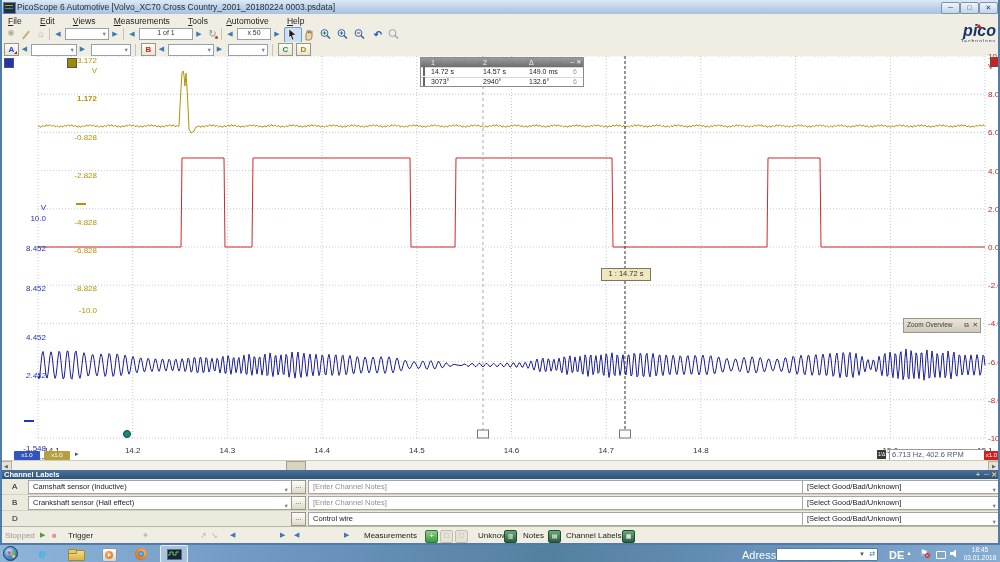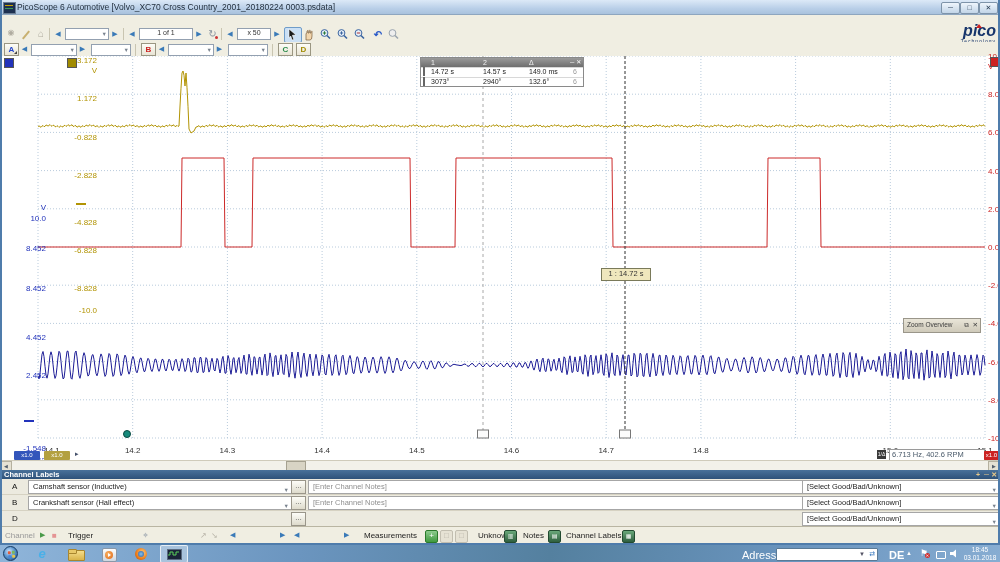--- a/index.html
+++ b/index.html
@@ -102,20 +102,29 @@
     <div class="appicon">
       <i style="top:2px;background:#c8a000;"></i>
         <i style="top:5px;background:#3a9a5a;"></i>
     </div>
     <div class="ttext">PicoScope 6 Automotive   [Volvo_XC70 Cross Country_2001_20180224 0003.psdata]</div>
     <div class="winbtn" style="right:40px;">─</div>
     <div class="winbtn" style="right:21px;">□</div>
     <div class="winbtn" style="right:2px;">✕</div>
   </div>
 
+  <div class="menubar">
+    <span class="mitem">File</span>
+    <span class="mitem">Edit</span>
+    <span class="mitem">Views</span>
+    <span class="mitem">Measurements</span>
+    <span class="mitem">Tools</span>
+    <span class="mitem">Automotive</span>
+    <span class="mitem">Help</span>
+  </div>
 
   <div class="tb tb1">
     <div class="tbtn" style="left:4px;width:14px;color:#b0aca0;">◉</div>
     <div class="tbtn" style="left:20px;width:12px;">
       <div style="position:absolute;left:5px;top:2px;width:2px;height:10px;background:#c8b070;transform:rotate(40deg);"></div>
     </div>
     <div class="tbtn" style="left:34px;width:14px;color:#b0aca0;font-size:10px;">⌂</div>
     <div class="sep" style="left:49px;"></div>
     <div class="tbtn navarr" style="left:53px;width:10px;">◀</div>
     <div class="combo" style="left:65px;width:42px;">
@@ -233,33 +242,33 @@
         <path d="M38.0,319.9L39.0,322.9L40.0,317.6L41.0,307.4L42.0,298.3L43.0,295.5L44.0,300.5L45.0,310.3L46.0,319.1L47.0,322.2L48.0,317.9L49.0,308.6L50.0,299.6L51.0,295.8L52.0,299.3L53.0,308.2L54.0,317.6L55.0,322.4L56.0,319.8L57.0,311.2L58.0,301.2L59.0,295.3L60.0,296.9L61.0,305.3L62.0,315.9L63.0,322.8L64.0,322.1L65.0,314.1L66.0,303.1L67.0,295.3L68.0,295.1L69.0,302.7L70.0,313.8L71.0,322.2L72.0,323.2L73.0,316.3L74.0,305.5L75.0,296.8L76.0,295.0L77.0,300.9L78.0,311.0L79.0,319.7L80.0,322.3L81.0,317.8L82.0,308.8L83.0,300.3L84.0,296.7L85.0,299.6L86.0,307.3L87.0,315.5L88.0,320.1L89.0,318.9L90.0,312.7L91.0,304.9L92.0,299.3L93.0,298.6L94.0,303.3L95.0,310.9L96.0,317.5L97.0,319.8L98.0,316.4L99.0,309.0L100.0,301.5L101.0,297.9L102.0,300.3L103.0,307.5L104.0,315.8L105.0,320.4L106.0,318.7L107.0,311.4L108.0,302.7L109.0,297.5L110.0,298.9L111.0,306.2L112.0,315.1L113.0,320.4L114.0,319.0L115.0,311.8L116.0,303.0L117.0,297.9L118.0,299.5L119.0,306.6L120.0,315.0L121.0,319.6L122.0,317.7L123.0,310.8L124.0,303.0L125.0,299.1L126.0,301.2L127.0,307.9L128.0,315.0L129.0,318.2L130.0,315.7L131.0,309.3L132.0,303.0L133.0,300.5L134.0,303.3L135.0,309.5L136.0,315.1L137.0,316.8L138.0,313.5L139.0,307.6L140.0,302.7L141.0,301.9L142.0,305.7L143.0,311.4L144.0,315.5L145.0,315.3L146.0,310.9L147.0,305.4L148.0,302.3L149.0,303.8L150.0,308.8L151.0,313.8L152.0,315.5L153.0,312.6L154.0,307.2L155.0,303.1L156.0,303.3L157.0,307.6L158.0,312.9L159.0,315.3L160.0,312.9L161.0,307.6L162.0,303.4L163.0,303.5L164.0,307.9L165.0,313.1L166.0,315.0L167.0,312.1L168.0,306.7L169.0,303.2L170.0,304.5L171.0,309.5L172.0,314.1L173.0,314.4L174.0,310.0L175.0,304.7L176.0,303.2L177.0,306.8L178.0,312.5L179.0,315.1L180.0,312.2L181.0,306.2L182.0,302.7L183.0,304.9L184.0,311.1L185.0,315.5L186.0,313.9L187.0,307.4L188.0,302.2L189.0,303.3L190.0,310.1L191.0,316.1L192.0,315.4L193.0,308.4L194.0,301.7L195.0,302.0L196.0,309.2L197.0,316.5L198.0,316.4L199.0,309.0L200.0,301.5L201.0,301.6L202.0,309.2L203.0,316.5L204.0,316.0L205.0,308.3L206.0,301.6L207.0,303.0L208.0,310.7L209.0,316.1L210.0,313.5L211.0,305.9L212.0,302.3L213.0,306.7L214.0,313.8L215.0,315.0L216.0,308.7L217.0,302.4L218.0,304.1L219.0,312.1L220.0,317.0L221.0,312.3L222.0,303.1L223.0,300.4L224.0,307.9L225.0,317.2L226.0,317.1L227.0,307.4L228.0,299.5L229.0,302.8L230.0,313.2L231.0,318.3L232.0,312.0L233.0,302.5L234.0,301.6L235.0,310.0L236.0,316.7L237.0,313.0L238.0,303.9L239.0,301.5L240.0,309.4L241.0,317.4L242.0,314.5L243.0,303.9L244.0,299.1L245.0,306.8L246.0,317.9L247.0,318.2L248.0,307.1L249.0,298.2L250.0,302.6L251.0,314.7L252.0,319.3L253.0,311.0L254.0,300.7L255.0,301.5L256.0,311.9L257.0,318.1L258.0,311.9L259.0,301.7L260.0,301.1L261.0,311.3L262.0,319.1L263.0,313.9L264.0,301.9L265.0,298.1L266.0,307.9L267.0,319.6L268.0,318.6L269.0,306.0L270.0,296.9L271.0,302.2L272.0,315.4L273.0,320.6L274.0,312.0L275.0,300.2L276.0,299.5L277.0,310.1L278.0,319.0L279.0,315.4L280.0,304.0L281.0,298.8L282.0,306.2L283.0,317.2L284.0,318.6L285.0,308.4L286.0,298.4L287.0,300.4L288.0,312.5L289.0,321.2L290.0,316.5L291.0,303.3L292.0,296.0L293.0,302.6L294.0,316.1L295.0,322.2L296.0,314.5L297.0,301.1L298.0,296.0L299.0,304.2L300.0,317.1L301.0,321.5L302.0,313.3L303.0,301.0L304.0,297.1L305.0,305.0L306.0,316.6L307.0,320.4L308.0,312.9L309.0,301.9L310.0,298.0L311.0,304.8L312.0,315.5L313.0,319.8L314.0,313.8L315.0,303.4L316.0,298.3L317.0,303.2L318.0,313.4L319.0,319.6L320.0,316.1L321.0,306.3L322.0,298.9L323.0,300.4L324.0,309.3L325.0,318.0L326.0,319.0L327.0,311.5L328.0,301.9L329.0,298.3L330.0,303.4L331.0,313.1L332.0,319.4L333.0,317.4L334.0,308.7L335.0,300.3L336.0,298.8L337.0,305.1L338.0,314.4L339.0,319.4L340.0,316.6L341.0,308.2L342.0,300.5L343.0,299.2L344.0,305.0L345.0,313.6L346.0,318.7L347.0,316.9L348.0,309.6L349.0,302.1L350.0,299.5L351.0,303.4L352.0,311.0L353.0,317.0L354.0,317.6L355.0,312.5L356.0,305.3L357.0,300.7L358.0,301.5L359.0,307.0L360.0,313.7L361.0,317.2L362.0,315.6L363.0,310.0L364.0,303.9L365.0,301.0L366.0,303.0L367.0,308.5L368.0,314.3L369.0,316.9L370.0,314.8L371.0,309.3L372.0,303.6L373.0,301.1L374.0,303.2L375.0,308.7L376.0,314.5L377.0,317.1L378.0,315.0L379.0,309.3L380.0,303.4L381.0,300.7L382.0,302.9L383.0,308.7L384.0,314.7L385.0,317.4L386.0,315.1L387.0,309.2L388.0,303.3L389.0,300.8L390.0,303.1L391.0,308.8L392.0,314.5L393.0,316.8L394.0,314.5L395.0,309.2L396.0,304.1L397.0,302.0L398.0,304.0L399.0,308.6L400.0,313.1L401.0,314.9L402.0,313.4L403.0,309.7L404.0,306.0L405.0,304.3L406.0,305.1L407.0,307.7L408.0,310.7L409.0,312.4L410.0,312.5L411.0,310.9L412.0,308.7L413.0,306.7L414.0,305.8L415.0,306.3L416.0,308.1L417.0,310.4L418.0,312.1L419.0,312.4L420.0,310.9L421.0,308.3L422.0,305.8L423.0,305.0L424.0,306.5L425.0,309.4L426.0,312.3L427.0,313.3L428.0,311.7L429.0,308.6L430.0,305.7L431.0,304.7L432.0,306.4L433.0,309.6L434.0,312.3L435.0,312.9L436.0,311.2L437.0,308.2L438.0,305.9L439.0,305.6L440.0,307.4L441.0,310.0L442.0,311.7L443.0,311.6L444.0,310.0L445.0,308.0L446.0,306.9L447.0,307.2L448.0,308.5L449.0,309.8L450.0,310.4L451.0,310.1L452.0,309.3L453.0,308.5L454.0,308.3L455.0,308.5L456.0,308.8L457.0,309.0L458.0,309.1L459.0,309.3L460.0,309.5L461.0,309.5L462.0,309.3L463.0,308.7L464.0,308.1L465.0,308.1L466.0,308.6L467.0,309.6L468.0,310.3L469.0,310.1L470.0,309.2L471.0,308.0L472.0,307.4L473.0,307.9L474.0,309.2L475.0,310.4L476.0,310.7L477.0,309.7L478.0,308.3L479.0,307.3L480.0,307.5L481.0,308.8L482.0,310.2L483.0,310.8L484.0,310.1L485.0,308.6L486.0,307.5L487.0,307.4L488.0,308.5L489.0,309.9L490.0,310.6L491.0,310.1L492.0,308.9L493.0,307.7L494.0,307.5L495.0,308.5L496.0,309.8L497.0,310.6L498.0,310.1L499.0,308.7L500.0,307.5L501.0,307.5L502.0,308.7L503.0,310.3L504.0,310.8L505.0,309.8L506.0,308.0L507.0,307.0L508.0,307.7L509.0,309.7L510.0,311.1L511.0,310.6L512.0,308.6L513.0,306.9L514.0,307.1L515.0,309.1L516.0,311.0L517.0,311.0L518.0,308.9L519.0,306.9L520.0,307.0L521.0,309.2L522.0,311.2L523.0,310.9L524.0,308.4L525.0,306.4L526.0,307.2L527.0,310.2L528.0,312.3L529.0,310.8L530.0,307.1L531.0,304.9L532.0,307.1L533.0,311.8L534.0,314.1L535.0,311.1L536.0,305.4L537.0,303.0L538.0,306.9L539.0,313.4L540.0,315.7L541.0,310.9L542.0,303.9L543.0,302.1L544.0,307.6L545.0,314.7L546.0,315.6L547.0,309.3L548.0,302.9L549.0,303.5L550.0,310.3L551.0,315.2L552.0,312.5L553.0,305.8L554.0,303.3L555.0,308.2L556.0,314.3L557.0,313.6L558.0,306.7L559.0,302.1L560.0,306.2L561.0,314.5L562.0,316.6L563.0,309.2L564.0,300.8L565.0,302.0L566.0,311.8L567.0,318.6L568.0,313.9L569.0,303.4L570.0,299.8L571.0,307.4L572.0,316.5L573.0,315.8L574.0,306.5L575.0,300.9L576.0,306.2L577.0,315.2L578.0,315.7L579.0,306.8L580.0,300.3L581.0,305.3L582.0,315.9L583.0,318.2L584.0,308.6L585.0,298.8L586.0,301.4L587.0,313.7L588.0,320.4L589.0,313.1L590.0,301.0L591.0,299.0L592.0,309.4L593.0,318.7L594.0,315.5L595.0,304.2L596.0,299.6L597.0,307.4L598.0,317.3L599.0,316.2L600.0,305.4L601.0,298.8L602.0,305.3L603.0,317.1L604.0,319.4L605.0,308.8L606.0,297.8L607.0,300.0L608.0,313.0L609.0,321.5L610.0,315.5L611.0,302.1L612.0,296.8L613.0,305.6L614.0,317.9L615.0,319.6L616.0,309.2L617.0,299.0L618.0,300.8L619.0,312.0L620.0,319.4L621.0,314.5L622.0,303.3L623.0,298.7L624.0,306.1L625.0,317.0L626.0,319.0L627.0,309.8L628.0,299.3L629.0,299.1L630.0,309.8L631.0,320.0L632.0,318.9L633.0,307.4L634.0,297.3L635.0,299.0L636.0,310.8L637.0,320.9L638.0,319.4L639.0,307.7L640.0,297.3L641.0,298.1L642.0,309.3L643.0,320.0L644.0,320.4L645.0,310.2L646.0,299.1L647.0,297.3L648.0,306.1L649.0,317.3L650.0,320.9L651.0,313.8L652.0,302.7L653.0,297.4L654.0,302.3L655.0,312.9L656.0,319.9L657.0,317.5L658.0,308.0L659.0,299.5L660.0,299.1L661.0,306.9L662.0,316.2L663.0,319.5L664.0,314.3L665.0,305.0L666.0,299.0L667.0,301.0L668.0,309.2L669.0,317.1L670.0,318.7L671.0,312.9L672.0,304.2L673.0,299.3L674.0,301.6L675.0,309.3L676.0,316.8L677.0,318.5L678.0,313.4L679.0,305.2L680.0,299.8L681.0,300.8L682.0,307.6L683.0,315.3L684.0,318.6L685.0,315.4L686.0,307.8L687.0,301.0L688.0,299.6L689.0,304.5L690.0,312.4L691.0,318.0L692.0,317.8L693.0,311.8L694.0,303.9L695.0,299.4L696.0,301.0L697.0,307.8L698.0,315.4L699.0,318.9L700.0,316.2L701.0,308.9L702.0,301.6L703.0,299.1L704.0,302.7L705.0,310.2L706.0,317.0L707.0,318.7L708.0,314.5L709.0,307.0L710.0,300.8L711.0,299.7L712.0,304.2L713.0,311.4L714.0,317.0L715.0,317.7L716.0,313.2L717.0,306.6L718.0,301.6L719.0,301.1L720.0,305.0L721.0,311.0L722.0,315.5L723.0,316.2L724.0,313.0L725.0,307.9L726.0,303.6L727.0,302.4L728.0,304.6L729.0,308.9L730.0,313.1L731.0,315.1L732.0,314.0L733.0,310.5L734.0,306.2L735.0,303.3L736.0,303.2L737.0,306.1L738.0,310.6L739.0,314.5L740.0,315.7L741.0,313.3L742.0,308.4L743.0,303.6L744.0,301.5L745.0,303.6L746.0,308.8L747.0,314.3L748.0,317.0L749.0,315.2L750.0,309.8L751.0,303.8L752.0,300.8L753.0,302.4L754.0,307.8L755.0,313.8L756.0,317.0L757.0,315.6L758.0,310.6L759.0,304.8L760.0,301.6L761.0,302.5L762.0,307.0L763.0,312.3L764.0,315.6L765.0,315.2L766.0,311.6L767.0,306.8L768.0,303.4L769.0,303.0L770.0,305.7L771.0,310.0L772.0,313.6L773.0,314.9L774.0,313.2L775.0,309.3L776.0,305.2L777.0,303.0L778.0,303.9L779.0,307.7L780.0,312.4L781.0,315.4L782.0,315.0L783.0,311.1L784.0,305.7L785.0,301.9L786.0,302.2L787.0,306.5L788.0,312.7L789.0,316.8L790.0,316.4L791.0,311.3L792.0,304.6L793.0,300.3L794.0,301.4L795.0,307.4L796.0,314.5L797.0,318.3L798.0,316.2L799.0,309.4L800.0,302.2L801.0,299.2L802.0,302.6L803.0,310.3L804.0,317.2L805.0,318.8L806.0,313.9L807.0,305.6L808.0,299.5L809.0,299.8L810.0,306.3L811.0,314.8L812.0,319.3L813.0,316.8L814.0,308.8L815.0,300.9L816.0,298.6L817.0,303.6L818.0,312.6L819.0,319.1L820.0,318.4L821.0,310.8L822.0,301.8L823.0,298.0L824.0,302.3L825.0,311.7L826.0,319.2L827.0,319.1L828.0,311.2L829.0,301.5L830.0,297.4L831.0,302.4L832.0,312.7L833.0,320.3L834.0,318.9L835.0,309.5L836.0,299.5L837.0,297.1L838.0,304.6L839.0,315.9L840.0,321.7L841.0,316.8L842.0,305.2L843.0,296.6L844.0,298.7L845.0,309.8L846.0,320.3L847.0,320.9L848.0,310.9L849.0,299.3L850.0,296.4L851.0,304.9L852.0,317.0L853.0,321.5L854.0,314.4L855.0,302.6L856.0,297.3L857.0,303.2L858.0,314.0L859.0,319.3L860.0,314.5L861.0,305.0L862.0,300.4L863.0,304.6L864.0,312.4L865.0,315.9L866.0,312.0L867.0,305.7L868.0,303.6L869.0,307.5L870.0,312.8L871.0,313.6L872.0,309.0L873.0,304.1L874.0,304.6L875.0,310.5L876.0,315.6L877.0,313.6L878.0,305.6L879.0,300.3L880.0,304.5L881.0,314.8L882.0,319.6L883.0,312.4L884.0,300.4L885.0,297.5L886.0,308.1L887.0,320.3L888.0,319.4L889.0,306.1L890.0,296.1L891.0,301.9L892.0,316.3L893.0,321.6L894.0,310.8L895.0,297.7L896.0,299.1L897.0,313.5L898.0,322.5L899.0,314.1L900.0,298.5L901.0,295.7L902.0,310.0L903.0,323.7L904.0,319.3L905.0,301.7L906.0,293.0L907.0,304.1L908.0,321.2L909.0,322.9L910.0,307.4L911.0,294.6L912.0,300.3L913.0,316.8L914.0,322.5L915.0,310.5L916.0,296.9L917.0,299.6L918.0,315.0L919.0,322.6L920.0,312.2L921.0,297.0L922.0,297.0L923.0,312.6L924.0,324.2L925.0,316.8L926.0,299.5L927.0,293.9L928.0,306.8L929.0,322.1L930.0,321.0L931.0,305.4L932.0,295.0L933.0,302.2L934.0,317.3L935.0,321.4L936.0,309.8L937.0,297.6L938.0,300.2L939.0,313.9L940.0,321.5L941.0,313.3L942.0,299.4L943.0,297.0L944.0,309.2L945.0,321.6L946.0,319.4L947.0,305.0L948.0,295.0L949.0,301.0L950.0,315.9L951.0,322.9L952.0,314.5L953.0,300.3L954.0,296.1L955.0,306.0L956.0,318.7L957.0,320.2L958.0,309.7L959.0,299.0L960.0,299.7L961.0,310.3L962.0,319.0L963.0,316.6L964.0,306.1L965.0,299.1L966.0,302.8L967.0,313.1L968.0,318.9L969.0,314.3L970.0,304.2L971.0,298.9L972.0,304.0L973.0,314.1L974.0,319.2L975.0,314.4L976.0,304.2L977.0,298.6L978.0,302.8L979.0,312.9L980.0,319.3L981.0,316.3L982.0,306.7L983.0,299.2L984.0,300.5L985.0,309.3" fill="none" stroke="#1c1c96" stroke-width="1"></path>
         <line x1="483" y1="0" x2="483" y2="376" stroke="#a8a8a8" stroke-width="1" stroke-dasharray="3,3"></line>
         <line x1="625" y1="0" x2="625" y2="376" stroke="#2e2e2e" stroke-width="1" stroke-dasharray="3,2"></line>
         <rect x="477.5" y="374" width="11" height="8" fill="#fcfcfc" stroke="#777"></rect>
         <rect x="619.5" y="374" width="11" height="8" fill="#fcfcfc" stroke="#777"></rect>
         <circle cx="127" cy="378" r="3.5" fill="#178a7c" stroke="#0a4a42"></circle>
       </svg>
     <div id="plotOverlay" class="abs" style="left:0;top:0;width:1000px;height:404px;">
         <div class="ylab" style="left: 97px; top: 4px; color: rgb(178, 148, 4);">3.172</div>
         <div class="ylab" style="left: 97px; top: 14px; color: rgb(178, 148, 4);">V</div>
-        <div class="ylab" style="left: 97px; top: 42px; color: rgb(178, 148, 4);">1.172</div>
+        <div class="ylab" style="left: 97px; top: 42px; color: rgb(178, 148, 4); font-weight: bold;">1.172</div>
         <div class="ylab" style="left: 97px; top: 81px; color: rgb(178, 148, 4);">-0.828</div>
         <div class="ylab" style="left: 97px; top: 119px; color: rgb(178, 148, 4);">-2.828</div>
         <div class="ylab" style="left: 97px; top: 166px; color: rgb(178, 148, 4);">-4.828</div>
         <div class="ylab" style="left: 97px; top: 194px; color: rgb(178, 148, 4);">-6.828</div>
         <div class="ylab" style="left: 97px; top: 232px; color: rgb(178, 148, 4);">-8.828</div>
         <div class="ylab" style="left: 97px; top: 254px; color: rgb(178, 148, 4);">-10.0</div>
         <div class="ylab" style="left: 46px; top: 151px; color: rgb(34, 51, 187);">V</div>
         <div class="ylab" style="left: 46px; top: 162px; color: rgb(34, 51, 187);">10.0</div>
         <div class="ylab" style="left: 46px; top: 192px; color: rgb(34, 51, 187);">8.452</div>
         <div class="ylab" style="left: 46px; top: 232px; color: rgb(34, 51, 187);">8.452</div>
         <div class="ylab" style="left: 46px; top: 281px; color: rgb(34, 51, 187);">4.452</div>
-        <div class="ylab" style="left: 46px; top: 319px; color: rgb(34, 51, 187);">2.452</div>
+        <div class="ylab" style="left: 46px; top: 319px; color: rgb(34, 51, 187); font-style: italic;">2.452</div>
         <div class="ylab" style="left: 46px; top: 356px; color: rgb(34, 51, 187); margin-top: 48px;">0.452</div>
         <div class="ylab" style="left: 46px; top: 392px; color: rgb(34, 51, 187);">-1.548</div>
         <div class="rlab" style="left: 988px; top: 0px; color: rgb(204, 34, 34);">10.0</div>
         <div class="rlab" style="left: 988px; top: 10px; color: rgb(204, 34, 34);">V</div>
         <div class="rlab" style="left: 988px; top: 38px; color: rgb(204, 34, 34);">8.0</div>
         <div class="rlab" style="left: 988px; top: 76px; color: rgb(204, 34, 34);">6.0</div>
         <div class="rlab" style="left: 988px; top: 115px; color: rgb(204, 34, 34);">4.0</div>
         <div class="rlab" style="left: 988px; top: 153px; color: rgb(204, 34, 34);">2.0</div>
         <div class="rlab" style="left: 988px; top: 191px; color: rgb(204, 34, 34);">0.0</div>
         <div class="rlab" style="left: 988px; top: 229px; color: rgb(204, 34, 34);">-2.0</div>
@@ -351,26 +360,27 @@
     <div class="chrow" style="top:25px;">
       <span class="chletter">B</span>
       <div class="chfield" style="left:28px;width:258px;"><span>Crankshaft sensor (Hall effect)</span><span class="dd">▼</span></div>
       <div class="dots" style="left:291px;">…</div>
       <div class="chfield ph" style="left:308px;width:490px;">[Enter Channel Notes]</div>
       <div class="chfield" style="left:802px;width:192px;"><span>[Select Good/Bad/Unknown]</span><span class="dd">▼</span></div>
     </div>
     <div class="chrow" style="top:41px;">
       <span class="chletter">D</span>
       <div class="dots" style="left:291px;">…</div>
+      <div class="chfield" style="left:308px;width:490px;">Control wire</div>
       <div class="chfield" style="left:802px;width:192px;"><span>[Select Good/Bad/Unknown]</span><span class="dd">▼</span></div>
     </div>
   </div>
 
   <div class="bbar">
-    <div class="blabel" style="left:5px;color:#999;">Channel</div>
+    <div class="blabel" style="left:5px;color:#999;">Stopped</div>
     <div class="blabel" style="left:40px;color:#4a9a4a;font-size:7px;">▶</div>
     <div class="blabel" style="left:52px;color:#e49494;font-size:8px;">■</div>
 
     <div class="blabel" style="left:68px;">Trigger</div>
 
     <div class="blabel" style="left:143px;color:#9aa4ae;font-size:9px;top:3px;">⌖</div>
 
     <div class="blabel" style="left:200px;color:#b8b4a8;">↗</div>
     <div class="blabel" style="left:211px;color:#b8b4a8;">↘</div>
 

